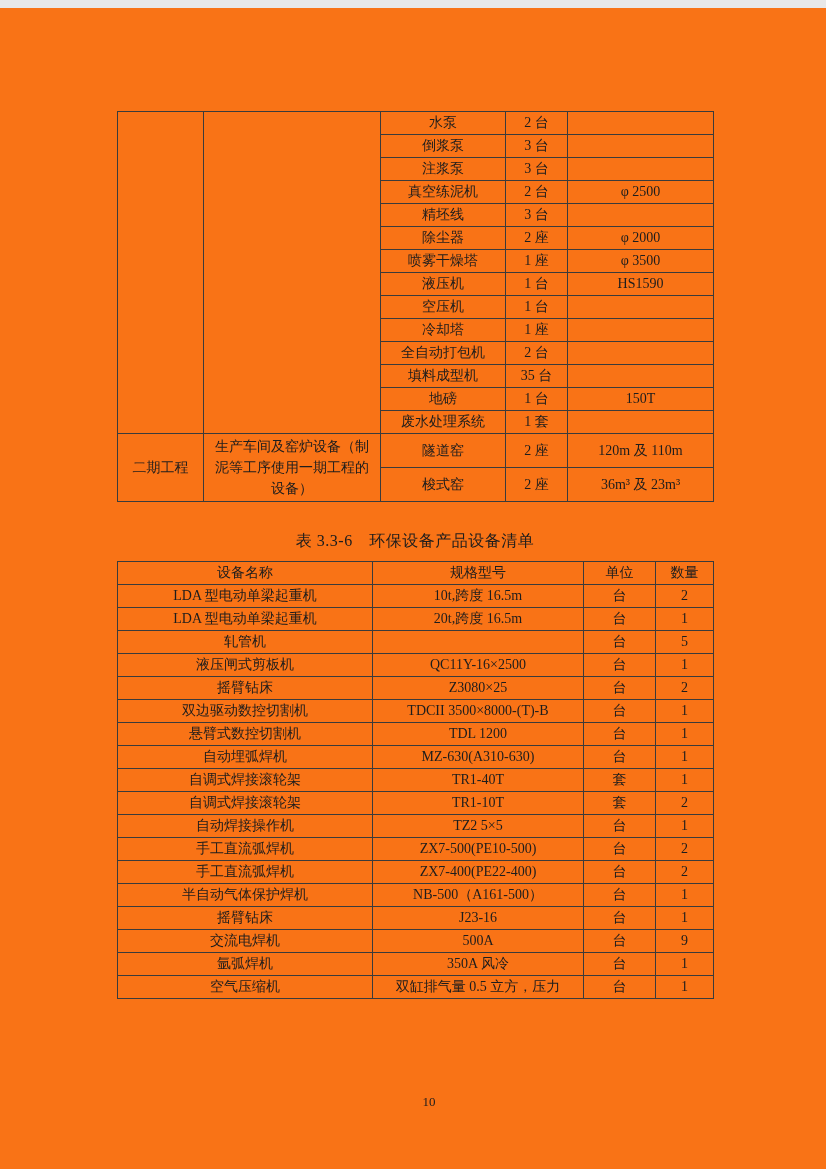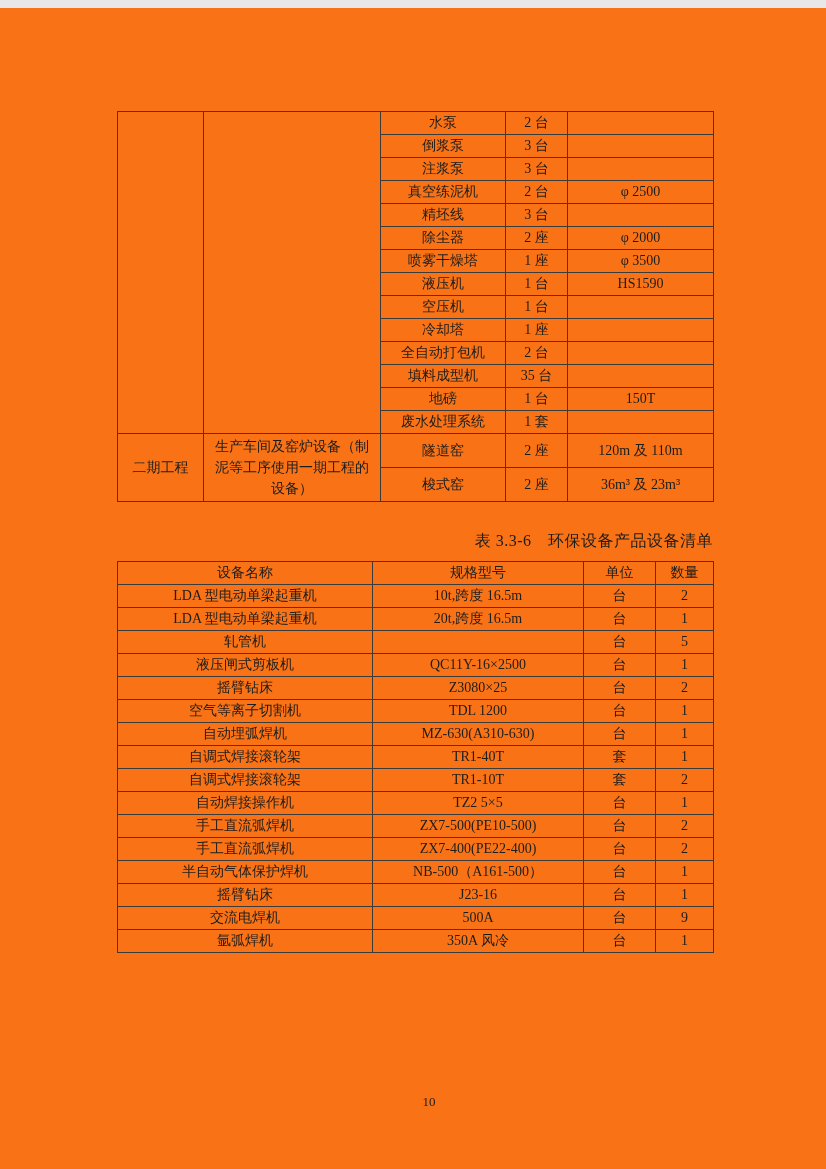--- a/index.html
+++ b/index.html
@@ -12,21 +12,21 @@
   td,th{
     border:1px solid #3b3b3b;text-align:center;vertical-align:middle;
     font-size:14px;font-weight:normal;padding:0 3px;overflow:hidden;
   }
   .t1{position:absolute;left:117px;top:103px;width:596px}
   .t1 td{height:22px}
   .t1 tr.tall td{height:33px}
   .t1 td.c-cat{line-height:1.5;padding:2px 8px}
   .t2-title{
     position:absolute;left:117px;top:523px;width:596px;
-    text-align:right;font-size:16px;letter-spacing:.5px;
+    text-align:center;font-size:16px;letter-spacing:.5px;
   }
   .t2{position:absolute;left:117px;top:553px;width:596px}
   .t2 td,.t2 th{height:22px}
   .page-num{
     position:absolute;top:1086px;left:16px;width:826px;
     text-align:center;font-size:13px;
   }
 </style>
 </head>
 <body>
@@ -171,21 +171,27 @@
           <td>台</td>
           <td>1</td>
         </tr>
         <tr>
           <td>摇臂钻床</td>
           <td>Z3080×25</td>
           <td>台</td>
           <td>2</td>
         </tr>
         <tr>
-          <td>空气等离子切割机</td>
+          <td>双边驱动数控切割机</td>
+          <td>TDCII 3500×8000-(T)-B</td>
+          <td>台</td>
+          <td>1</td>
+        </tr>
+        <tr>
+          <td>悬臂式数控切割机</td>
           <td>TDL 1200</td>
           <td>台</td>
           <td>1</td>
         </tr>
         <tr>
           <td>自动埋弧焊机</td>
           <td>MZ-630(A310-630)</td>
           <td>台</td>
           <td>1</td>
         </tr>
@@ -236,18 +242,24 @@
           <td>500A</td>
           <td>台</td>
           <td>9</td>
         </tr>
         <tr>
           <td>氩弧焊机</td>
           <td>350A 风冷</td>
           <td>台</td>
           <td>1</td>
         </tr>
+        <tr>
+          <td>空气压缩机</td>
+          <td>双缸排气量 0.5 立方，压力</td>
+          <td>台</td>
+          <td>1</td>
+        </tr>
       </tbody>
   </table>
 
   <div class="page-num">10</div>
 
 </div>
 
 </body></html>

